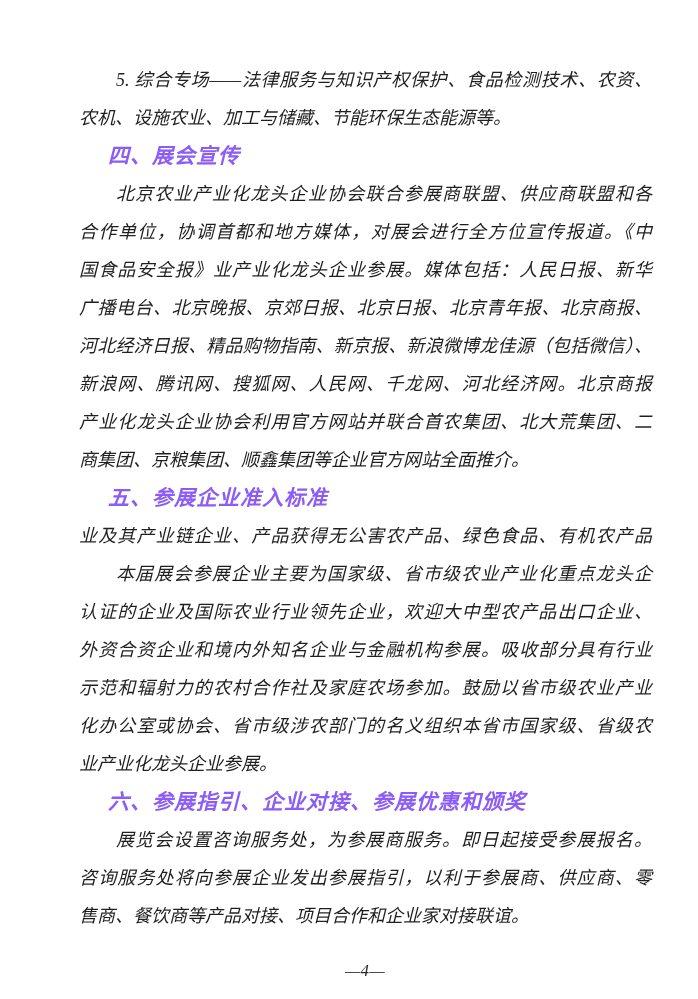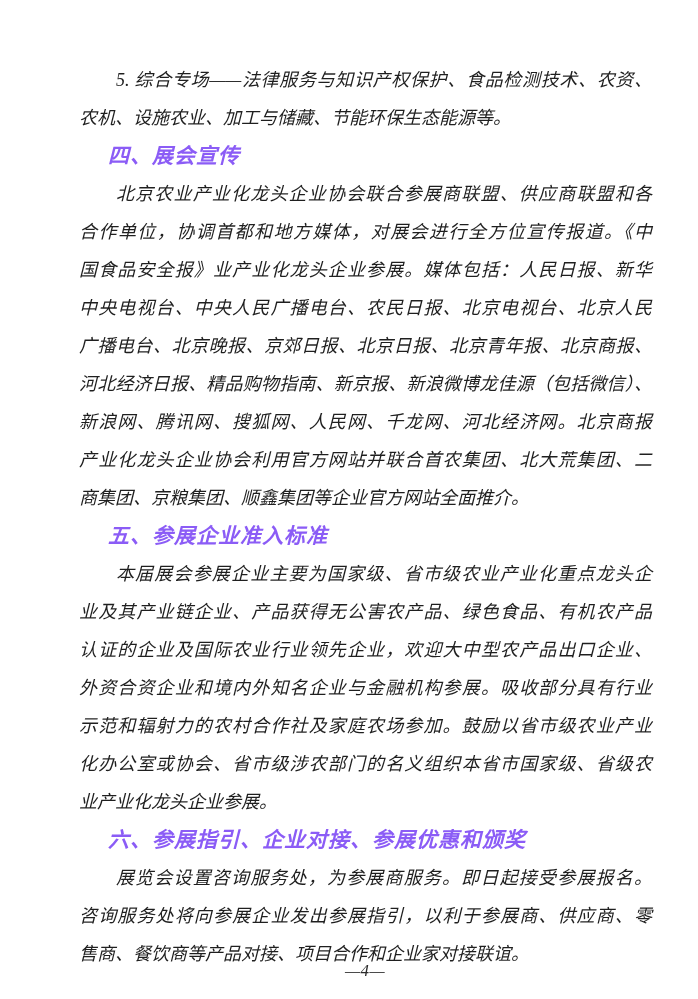--- a/index.html
+++ b/index.html
@@ -59,31 +59,30 @@
   <div class="content">
 
     <p class="line first">5. 综合专场——法律服务与知识产权保护、食品检测技术、农资、</p>
     <p class="line end">农机、设施农业、加工与储藏、节能环保生态能源等。</p>
 
     <h2 class="heading">四、展会宣传</h2>
 
     <p class="line first">北京农业产业化龙头企业协会联合参展商联盟、供应商联盟和各</p>
     <p class="line">合作单位，协调首都和地方媒体，对展会进行全方位宣传报道。《中</p>
     <p class="line">国食品安全报》业产业化龙头企业参展。媒体包括：人民日报、新华社、</p>
-    <p class="line">中央电视台、中央人民广播电台、农民日报、北京电视台、北京人民</p>
     <p class="line">广播电台、北京晚报、京郊日报、北京日报、北京青年报、北京商报、</p>
     <p class="line">河北经济日报、精品购物指南、新京报、新浪微博龙佳源（包括微信）、</p>
     <p class="line">新浪网、腾讯网、搜狐网、人民网、千龙网、河北经济网。北京商报</p>
     <p class="line">产业化龙头企业协会利用官方网站并联合首农集团、北大荒集团、二</p>
     <p class="line end">商集团、京粮集团、顺鑫集团等企业官方网站全面推介。</p>
 
     <h2 class="heading">五、参展企业准入标准</h2>
 
+    <p class="line">业及其产业链企业、产品获得无公害农产品、绿色食品、有机农产品</p>
     <p class="line first">本届展会参展企业主要为国家级、省市级农业产业化重点龙头企</p>
-    <p class="line">业及其产业链企业、产品获得无公害农产品、绿色食品、有机农产品</p>
     <p class="line">认证的企业及国际农业行业领先企业，欢迎大中型农产品出口企业、</p>
     <p class="line">外资合资企业和境内外知名企业与金融机构参展。吸收部分具有行业</p>
     <p class="line">示范和辐射力的农村合作社及家庭农场参加。鼓励以省市级农业产业</p>
     <p class="line">化办公室或协会、省市级涉农部门的名义组织本省市国家级、省级农</p>
     <p class="line end">业产业化龙头企业参展。</p>
 
     <h2 class="heading">六、参展指引、企业对接、参展优惠和颁奖</h2>
 
     <p class="line first">展览会设置咨询服务处，为参展商服务。即日起接受参展报名。</p>
     <p class="line">咨询服务处将向参展企业发出参展指引，以利于参展商、供应商、零</p>

